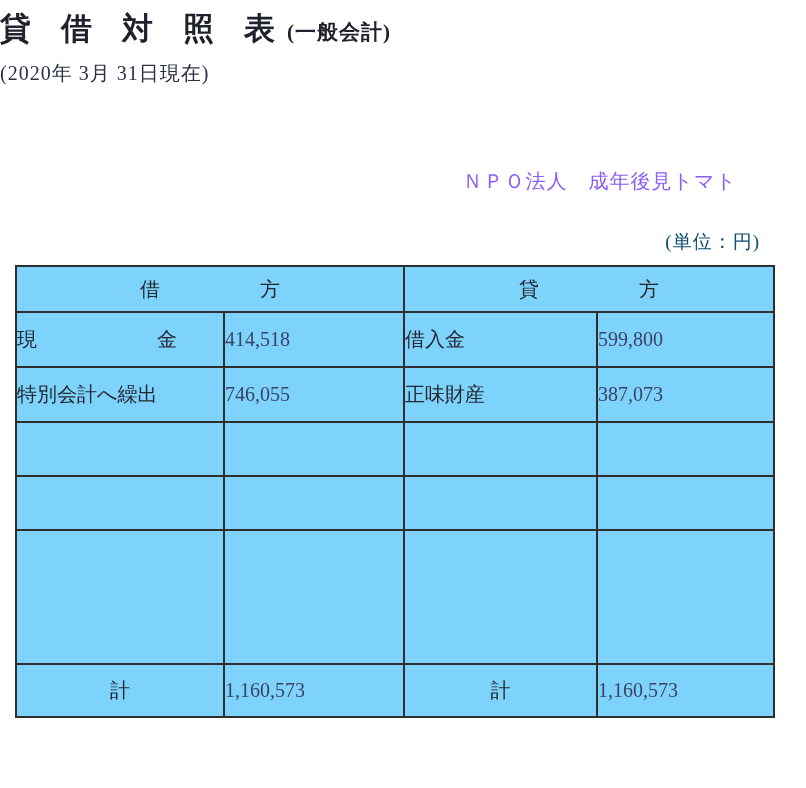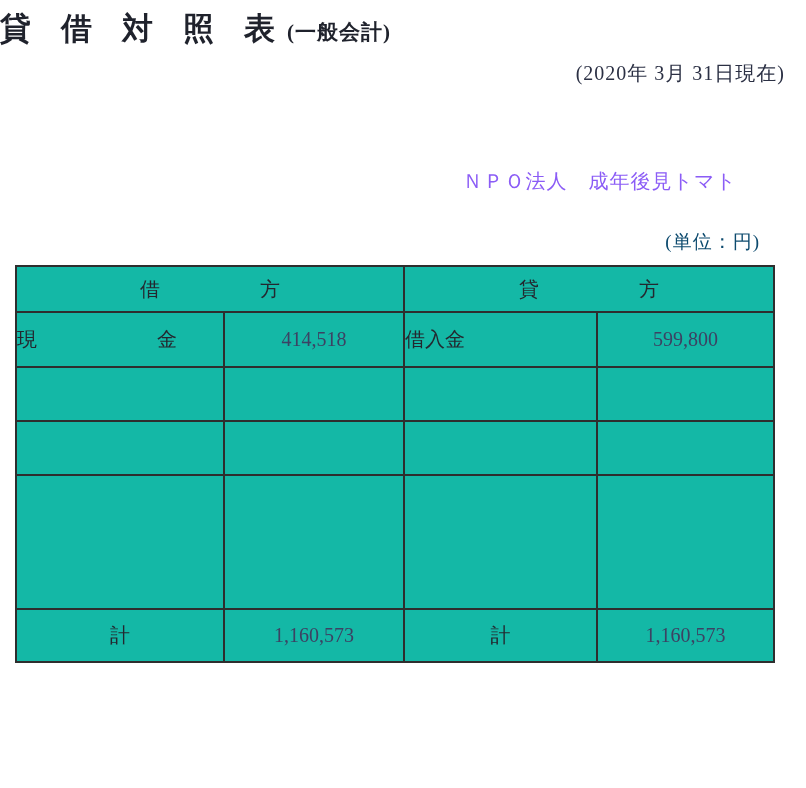--- a/index.html
+++ b/index.html
@@ -37,21 +37,21 @@
     font-weight: bold;
     letter-spacing: 1px;
     margin-left: 12px;
     color: #1f222c;
   }
   .subtitle {
     position: absolute;
     top: 60px;
     left: 0;
     width: 100%;
-    text-align: right;
+    text-align: left;
     padding-right: 21px;
     box-sizing: border-box;
     font-size: 20px;
     letter-spacing: 1px;
     color: #2b3044;
   }
   .org-line {
     position: absolute;
     top: 162px;
     right: 69px;
@@ -68,21 +68,21 @@
     letter-spacing: 1px;
     color: #0c4a6e;
   }
   table.bs {
     position: absolute;
     top: 265px;
     left: 15px;
     width: 758px;
     border-collapse: collapse;
     table-layout: fixed;
-    background: #14b8a6;
+    background: #7dd3fc;
   }
   table.bs th, table.bs td {
     border: 2px solid #2e2e2e;
     font-weight: normal;
     font-size: 20px;
     vertical-align: middle;
     padding: 0;
     overflow: hidden;
     white-space: nowrap;
   }
@@ -102,21 +102,21 @@
     padding-bottom: 6px;
     color: #24272f;
   }
   td.acct {
     text-align: left;
     padding-left: 8px;
     padding-bottom: 6px;
     color: #24272f;
   }
   td.amt {
-    text-align: center;
+    text-align: left;
     padding-right: 10px;
     padding-bottom: 6px;
     color: #3c4263;
   }
   td.total-label {
     text-align: center;
     padding-bottom: 8px;
     color: #24272f;
   }
   td.blank { }
@@ -147,20 +147,26 @@
       <tr class="r-h1">
         <th class="side-hd" colspan="2">借　　　　　方</th>
         <th class="side-hd" colspan="2">貸　　　　　方</th>
       </tr>
       <tr class="r-d">
         <td class="acct">現　　　　　　金</td>
         <td class="amt">414,518</td>
         <td class="acct">借入金</td>
         <td class="amt">599,800</td>
       </tr>
+      <tr class="r-d">
+        <td class="acct">特別会計へ繰出</td>
+        <td class="amt">746,055</td>
+        <td class="acct">正味財産</td>
+        <td class="amt">387,073</td>
+      </tr>
       <tr class="r-e">
         <td class="blank acct"></td>
         <td class="blank amt"></td>
         <td class="blank acct"></td>
         <td class="blank amt"></td>
       </tr>
       <tr class="r-e">
         <td class="blank acct"></td>
         <td class="blank amt"></td>
         <td class="blank acct"></td>

